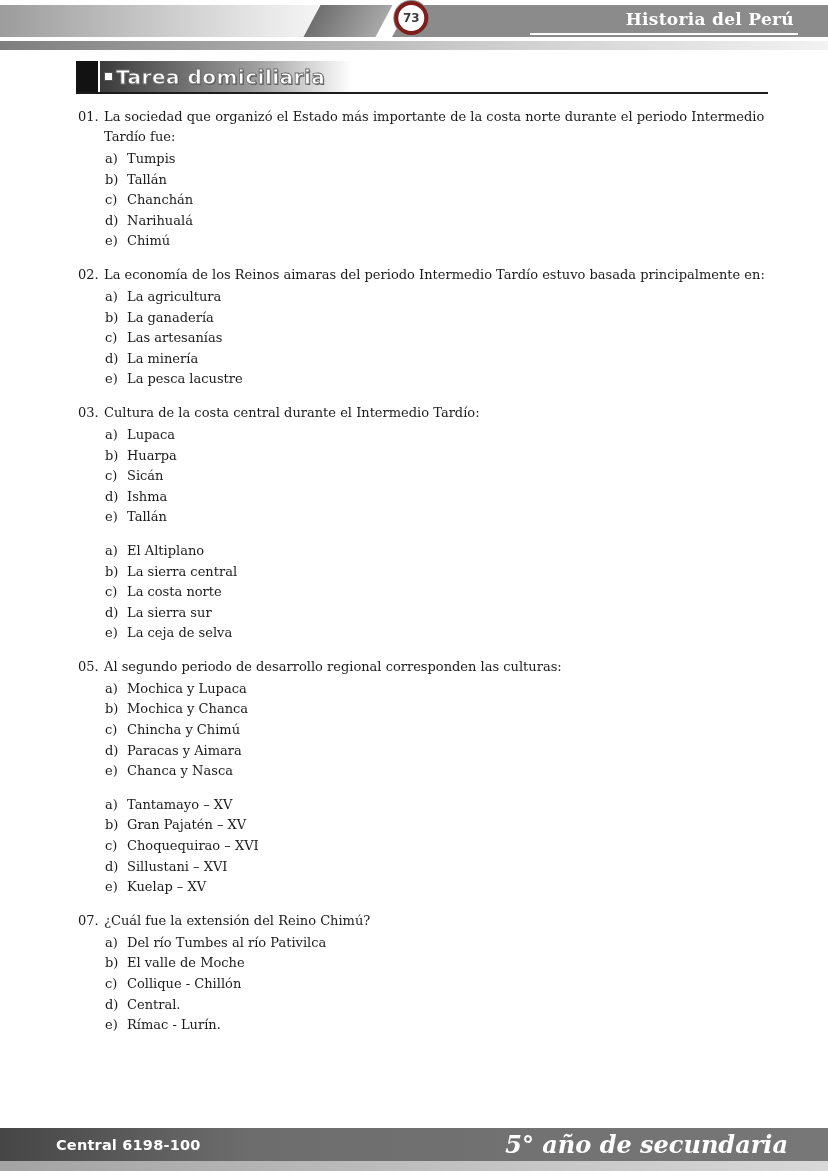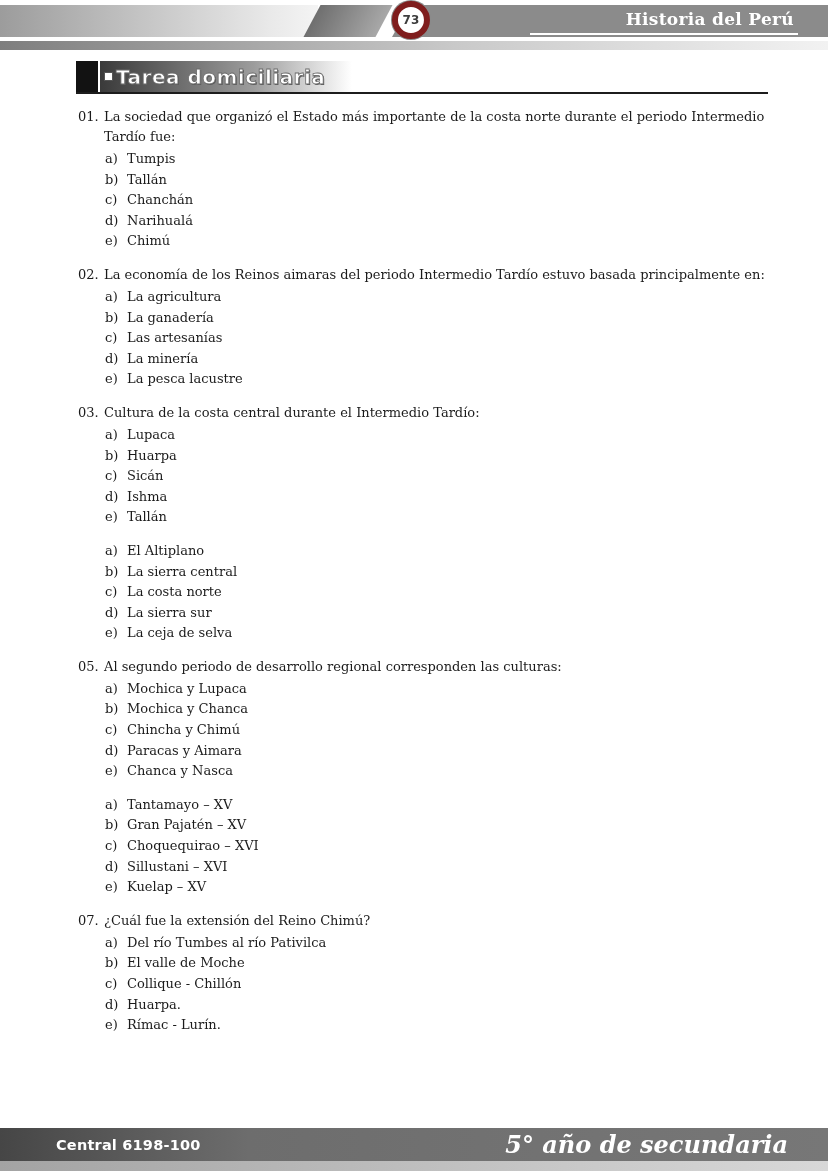--- a/index.html
+++ b/index.html
@@ -98,21 +98,21 @@
     background: linear-gradient(to right, #464646, #6d6d6d 30%, #777777);
     display: flex; align-items: center;
   }
   .footer-phone {
     margin-left: 56px; color: #ffffff; font-weight: bold; font-size: 14.5px;
     font-family: "DejaVu Sans", sans-serif; letter-spacing: 0.2px;
   }
   .page-circle {
     position: absolute; left: 50%; top: 1px; transform: translateX(-58%);
     width: 26px; height: 26px; border-radius: 50%;
-    background: #ffffff; border: 6px solid #7f1d1d;
+    background: #ffffff; border: 4px solid #7f1d1d;
     box-shadow: 0 0 0 1px #8a8a8a;
     display: flex; align-items: center; justify-content: center;
   }
   .page-number {
     font-family: "DejaVu Sans", sans-serif; font-weight: bold;
     font-size: 12px; color: #3d3d3d;
   }
   .footer-grade {
     margin-left: auto; margin-right: 40px; color: #ffffff;
     font-weight: bold; font-style: italic; font-size: 24px;
@@ -355,21 +355,21 @@
     <span class="opt-text">El valle de Moche</span>
   </div>
 
   <div class="option">
     <span class="opt-letter">c)</span>
     <span class="opt-text">Collique - Chillón</span>
   </div>
 
   <div class="option">
     <span class="opt-letter">d)</span>
-    <span class="opt-text">Huarpa.</span>
+    <span class="opt-text">Central.</span>
   </div>
 
   <div class="option">
     <span class="opt-letter">e)</span>
     <span class="opt-text">Rímac - Lurín.</span>
   </div>
 </div>
   </div>
 </div>
 

